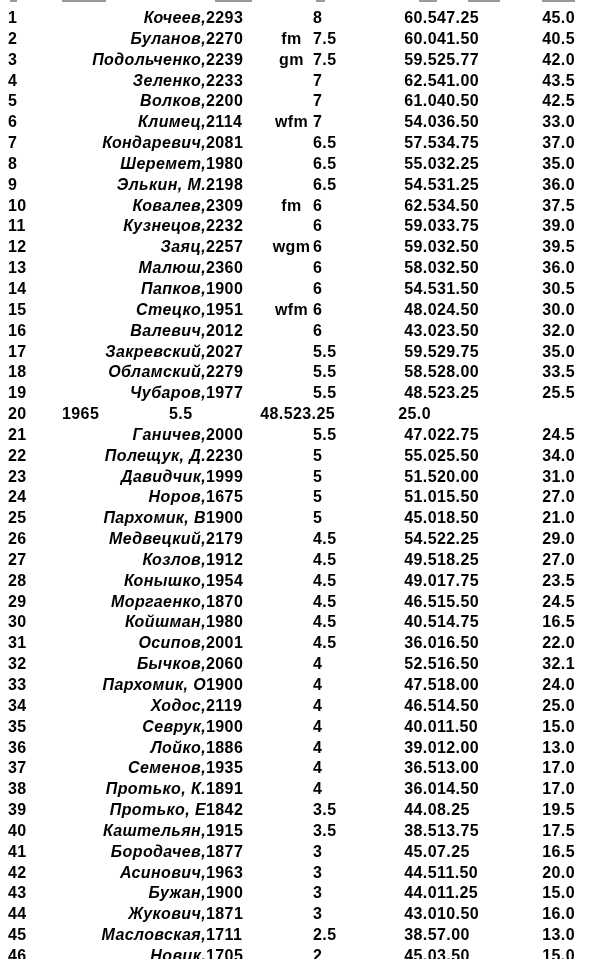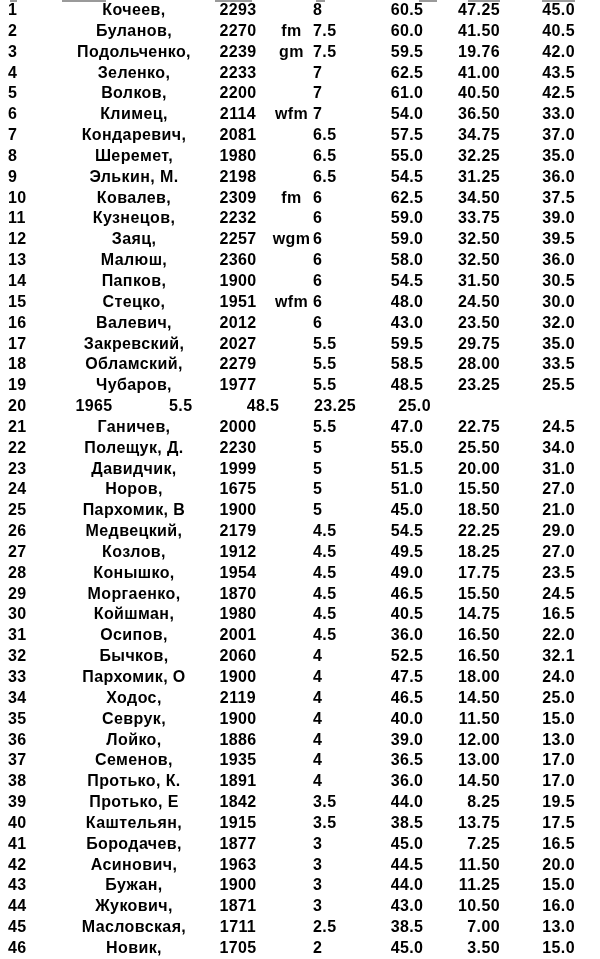--- a/index.html
+++ b/index.html
@@ -40,26 +40,26 @@
     line-height: 20.85px;
     padding-left: 8px;
     align-items: baseline;
   }
   .cell {
     white-space: nowrap;
     flex: 0 0 auto;
     line-height: 20.85px;
   }
   .c-rank   { width: 54px;  text-align: left; }
-  .c-name   { width: 144px; text-align: center; }
-  .c-rating { width: 64px;  text-align: center; }
+  .c-name   { width: 144px; text-align: right; font-style: italic; }
+  .c-rating { width: 64px;  text-align: left; }
   .c-title  { width: 43px;  text-align: center; }
   .c-points { width: 64px;  text-align: left; }
-  .c-tb1    { width: 60px;  text-align: center; }
-  .c-tb2    { width: 63px;  text-align: right; }
+  .c-tb1    { width: 60px;  text-align: right; margin-top: 8px; }
+  .c-tb2    { width: 63px;  }
   .c-tb3    { width: 75px;  text-align: right; }
 </style>
 </head>
 <body>
 
 <div class="page">
 
   <div class="remnant-row">
     <i style="left:10px;  width:7px;"></i>
     <i style="left:62px;  width:44px;"></i>
@@ -91,21 +91,21 @@
     <span class="cell c-tb2">41.50</span>
     <span class="cell c-tb3">40.5</span>
   </div>
       <div class="row">
     <span class="cell c-rank">3</span>
     <span class="cell c-name">Подольченко,</span>
     <span class="cell c-rating">2239</span>
     <span class="cell c-title">gm</span>
     <span class="cell c-points">7.5</span>
     <span class="cell c-tb1">59.5</span>
-    <span class="cell c-tb2">19.76</span>
+    <span class="cell c-tb2">25.77</span>
     <span class="cell c-tb3">42.0</span>
   </div>
       <div class="row">
     <span class="cell c-rank">4</span>
     <span class="cell c-name">Зеленко,</span>
     <span class="cell c-rating">2233</span>
     <span class="cell c-title"></span>
     <span class="cell c-points">7</span>
     <span class="cell c-tb1">62.5</span>
     <span class="cell c-tb2">41.00</span>

